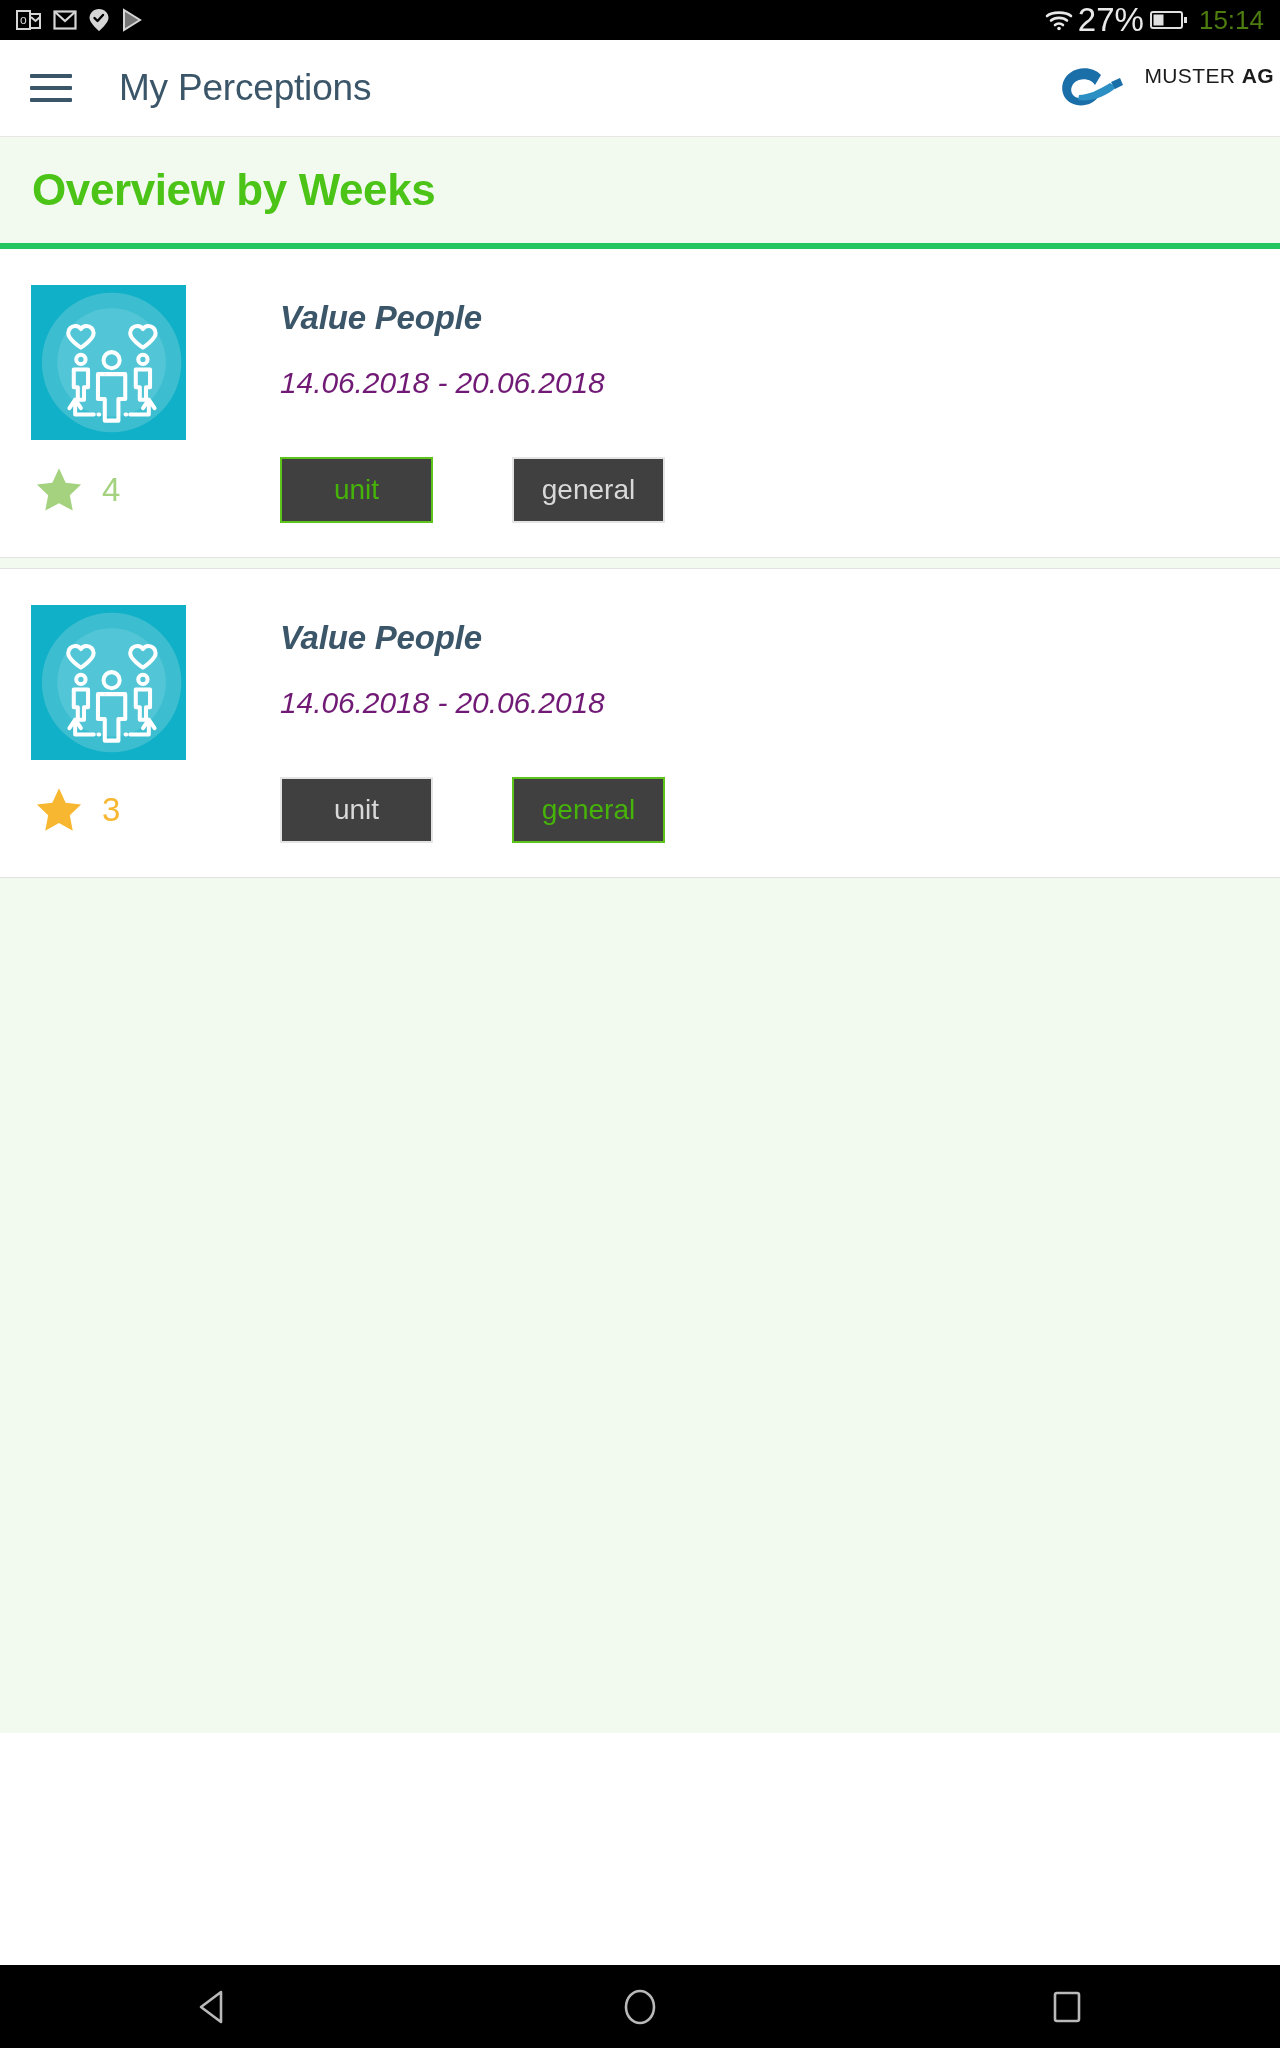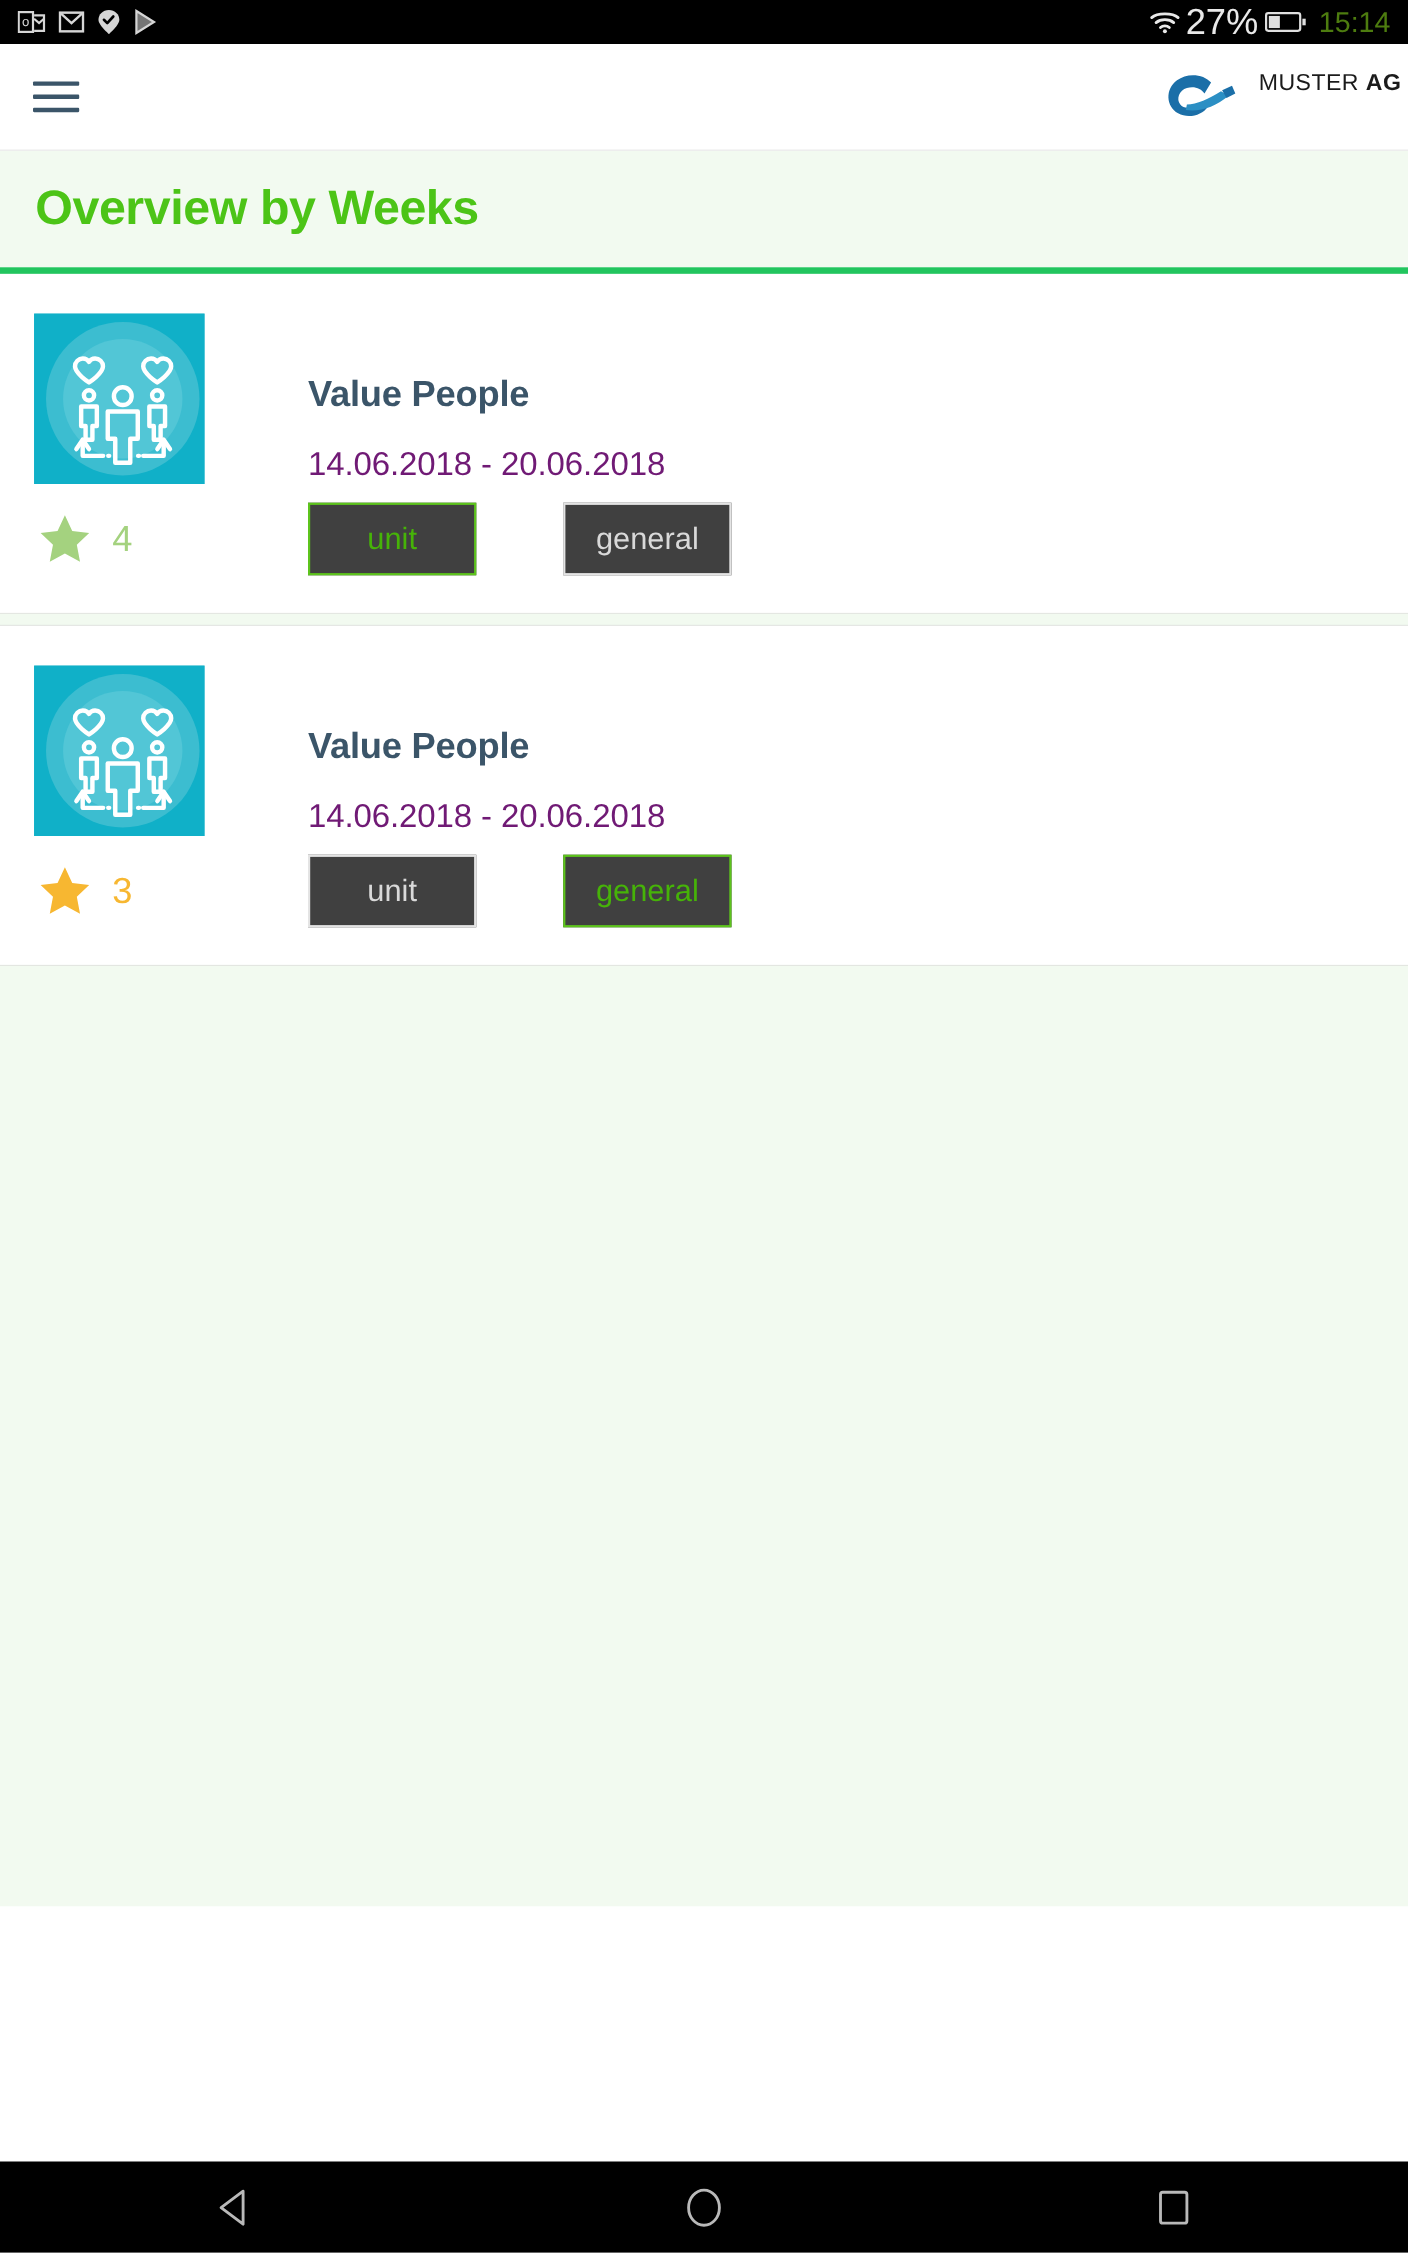--- a/index.html
+++ b/index.html
@@ -109,21 +109,22 @@
   }
   .card-gap {
     height: 12px;
     background: #f2faf0;
     border-top: 1px solid #e0e3df;
     border-bottom: 1px solid #e0e3df;
     box-sizing: border-box;
   }
   .card-row {
     display: flex;
-    align-items: flex-end;
+    align-items: flex-start;
+    font-style: italic;
   }
   .thumb-col {
     width: 280px;
     flex: 0 0 280px;
     padding-left: 31px;
     box-sizing: border-box;
   }
   .thumb {
     width: 155px;
     height: 155px;
@@ -262,20 +263,21 @@
     <span class="sb-time">15:14</span>
   </div>
 </div>
 
 <div class="appbar">
   <div class="hamburger">
     <span></span>
     <span></span>
     <span></span>
   </div>
+  <div class="appbar-title">My Perceptions</div>
   <div class="brand">
     <svg width="80" height="48" viewBox="0 0 80 48">
       <path d="M52 11 C45 3 30 2 21 9 C10 17 11 33 22 39 C31 44 44 41 49 33 L38 31 C34 35 27 35 24 31 C20 26 23 18 30 16 C36 14 43 16 46 21 Z" fill="#1b6fa8"></path>
       <path d="M30 31 C39 31 50 26 61 19 L68 23 C56 33 42 38 29 36 Z" fill="#2b8fc4"></path>
       <path d="M62 18 L71 14 L74 21 L66 25 Z" fill="#1b6fa8"></path>
     </svg>
     <span class="brand-text"><span>MUSTER </span><b>AG</b></span>
   </div>
 </div>
 

